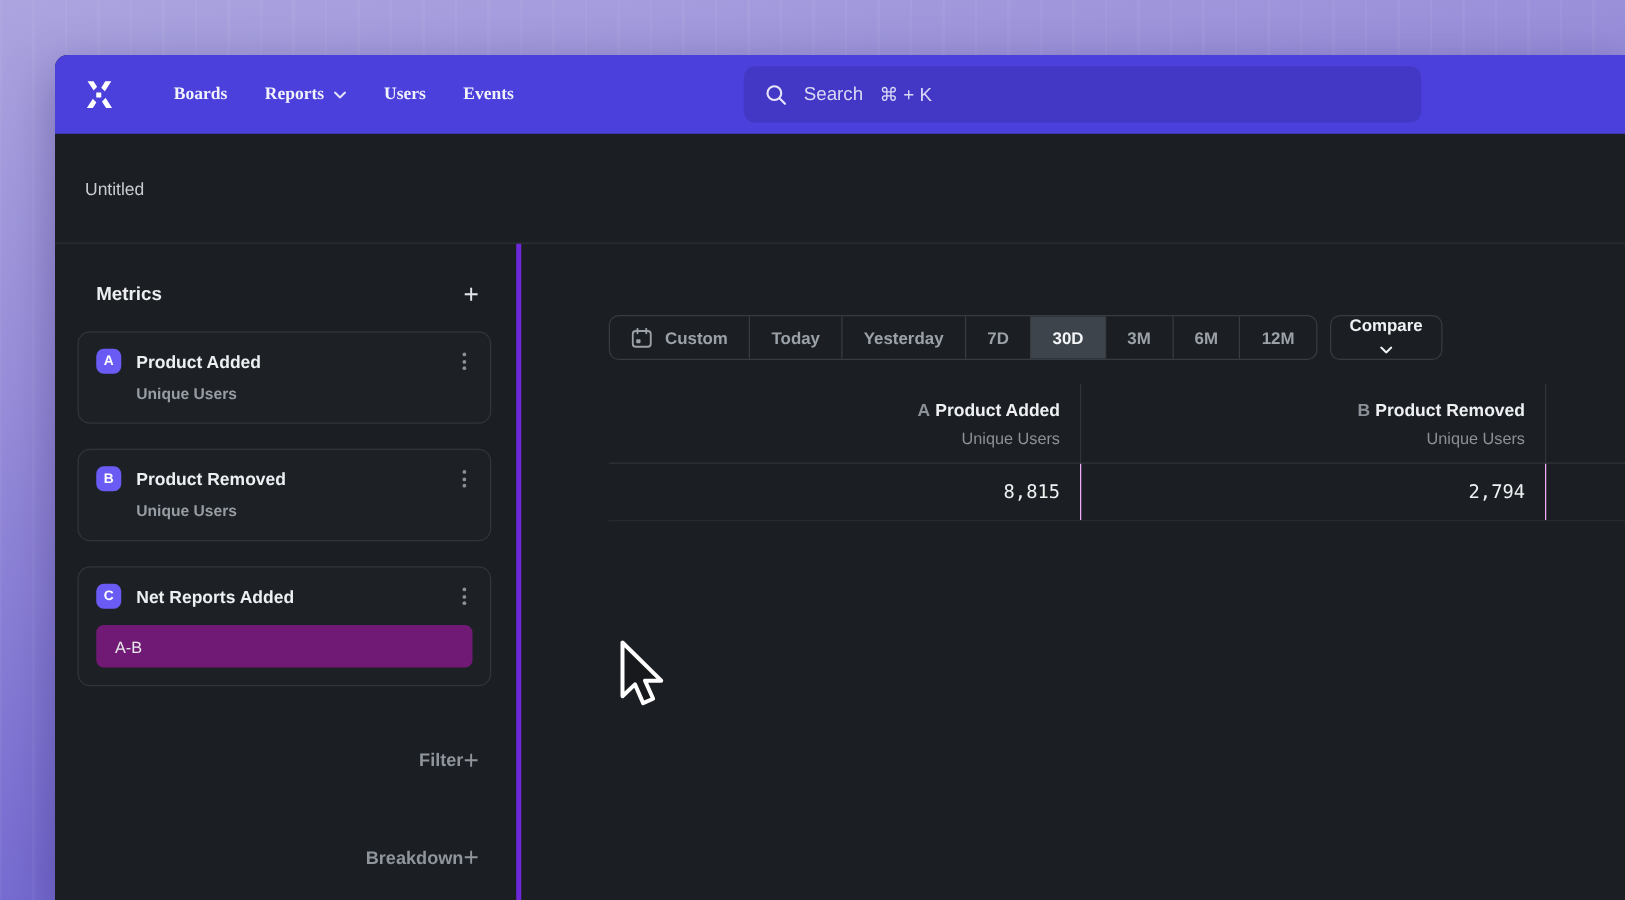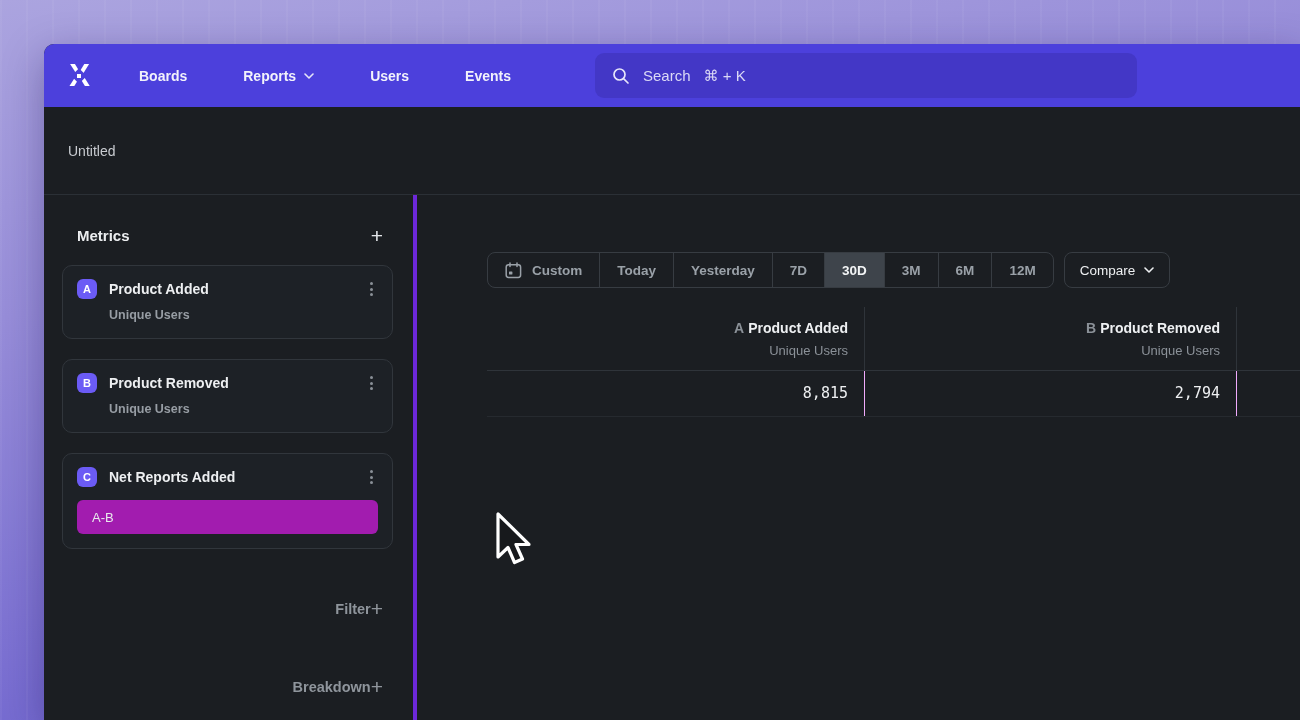--- a/index.html
+++ b/index.html
@@ -21,21 +21,21 @@
 
   
   .navbar { height:63px; background:#4c40dc; display:flex; align-items:center; padding-left:20px; }
   .logo { position:relative; width:30px; height:30px; display:flex; align-items:center;
           justify-content:center; flex:none; }
   .logo-x { font-size:31px; font-weight:900; color:#ffffff; line-height:1; letter-spacing:-1px; }
   .logo-diamond { position:absolute; left:50%; top:50%; width:11px; height:11px;
           transform:translate(-50%,-50%) rotate(45deg); background:#4c40dc; }
   .logo-dot { position:absolute; left:50%; top:50%; width:4px; height:4px;
           transform:translate(-50%,-50%); background:#ffffff; }
-  .nav-items { display:flex; align-items:center; gap:56px; margin-left:45px; }
+  .nav-items { display:flex; align-items:center; gap:30px; margin-left:45px;font-family:Liberation Serif, serif; }
   .nav-item { display:flex; align-items:center; gap:8px; color:#f2f2fb; font-size:14px;
           font-weight:600; cursor:pointer; }
   .chev { display:inline-block; }
   .search { margin-left:auto; margin-right:163px; width:542px; height:45px; background:#4337c6;
           border-radius:9px; display:flex; align-items:center; gap:13px; padding:0 17px;
           color:#dbd9f6; font-size:15px; }
 
   
   .titlebar { height:88px; display:flex; align-items:center; padding-left:24px;
           border-bottom:1px solid #2b3036; color:#c9ccd1; font-size:14px; font-weight:500; }
@@ -53,39 +53,39 @@
   .metric-card { border:1px solid #31363c; background:#1d2126; border-radius:10px;
           padding:13px 14px 14px 14px; margin-bottom:20px; }
   .metric-top { display:flex; align-items:center; }
   .badge { width:20px; height:20px; border-radius:6px; background:#6b5bf5; color:#fff;
           font-size:11px; font-weight:700; display:flex; align-items:center;
           justify-content:center; flex:none; }
   .metric-title { margin-left:12px; color:#edeff1; font-size:14px; font-weight:700; flex:1; }
   .kebab { display:flex; flex-direction:column; gap:2.5px; padding:3px 5px; cursor:pointer; }
   .kebab i { width:3px; height:3px; border-radius:50%; background:#8a9097; }
   .metric-sub { margin:9px 0 2px 32px; color:#979da4; font-size:12.5px; font-weight:700; }
-  .formula-field { margin-top:13px; background:#a21caf; border-radius:6px; height:34px;
+  .formula-field { margin-top:13px; background:#701a75; border-radius:6px; height:34px;
           display:flex; align-items:center; padding:0 15px; color:#e8eaec; font-size:13px; }
 
   .side-section { display:flex; align-items:center; justify-content:flex-end;
           padding:0 10px 0 15px; color:#8f959c; font-size:14.5px; font-weight:600; }
   .side-section.first { margin-top:49px; }
   .side-section + .side-section { margin-top:57px; }
 
   
   .main { flex:1; padding:57px 0 0 70px; }
   .controls { display:flex; gap:10px; height:36px; }
   .segmented { display:flex; border:1px solid #373c42; border-radius:8px; overflow:hidden; }
   .seg-item { display:flex; align-items:center; padding:0 17px; color:#9aa1a8; font-size:13.5px;
           font-weight:600; border-left:1px solid #373c42; cursor:pointer; white-space:nowrap; }
   .seg-item:first-child { border-left:none; gap:10px; }
   .seg-item.selected { background:#3e444b; color:#f3f5f6; }
   .compare-btn { display:flex; align-items:center; gap:9px; border:1px solid #373c42;
-          border-radius:8px; padding:0 15px; color:#eef0f2; font-size:13.5px; font-weight:400;
-          cursor:pointer; }
+          border-radius:8px; padding:0 15px; color:#eef0f2; font-size:13.5px; font-weight:700;
+          cursor:pointer;flex-direction:column; }
 
   .tbl { margin-top:19px; width:813px; }
   .tbl-head, .tbl-row { display:grid; grid-template-columns:378px 372px 1fr; }
   .tbl-head { border-bottom:1px solid #2f343a; }
   .th { border-right:1px solid #2f343a; text-align:right; padding:13px 16px 12px 0; }
   .th.partial, .td.partial { border-right:none; }
   .th-title { font-size:14px; font-weight:700; color:#eef0f2; }
   .th-title .col-badge { color:#8b9198; font-weight:600; margin-right:4px; }
   .th-sub { margin-top:7px; font-size:13px; color:#8b9198; }
   .tbl-row { border-bottom:1px solid #262a2f; }

